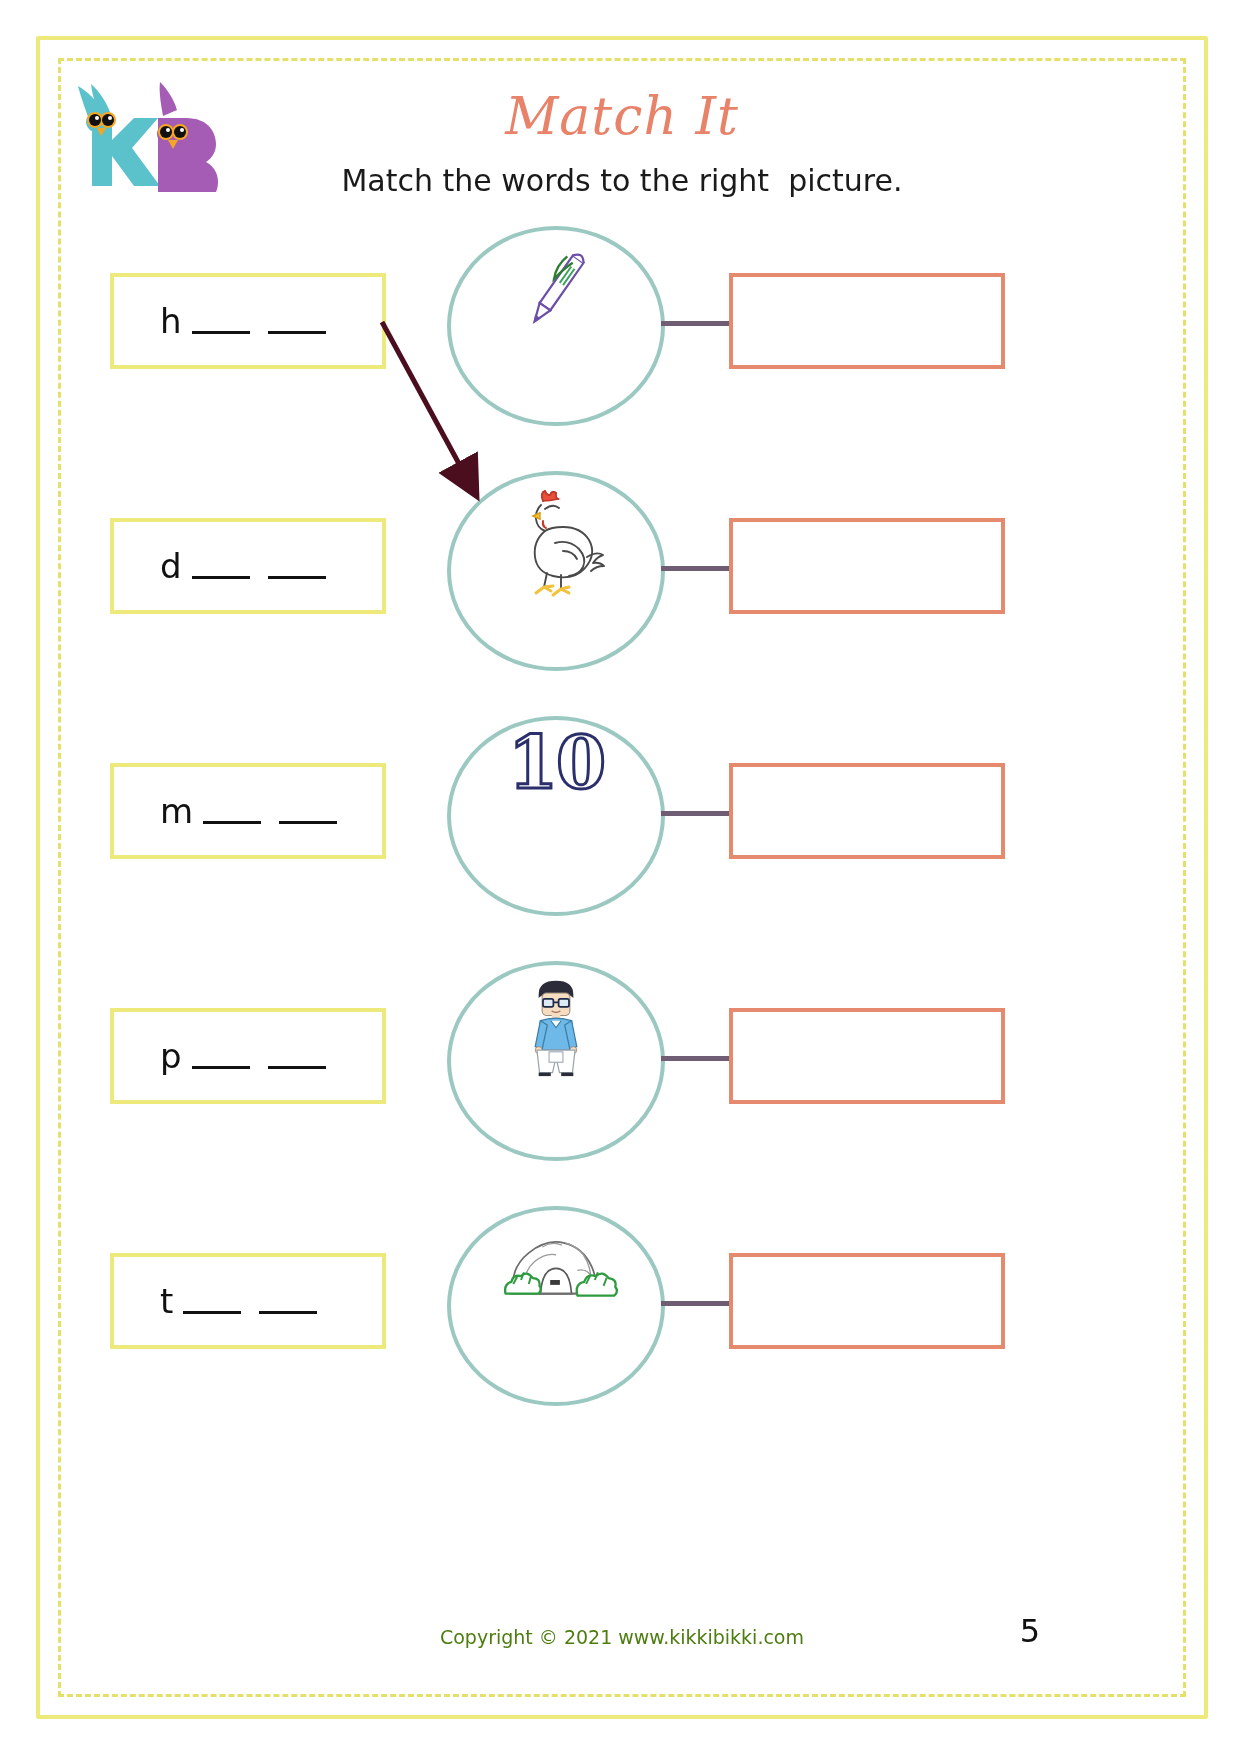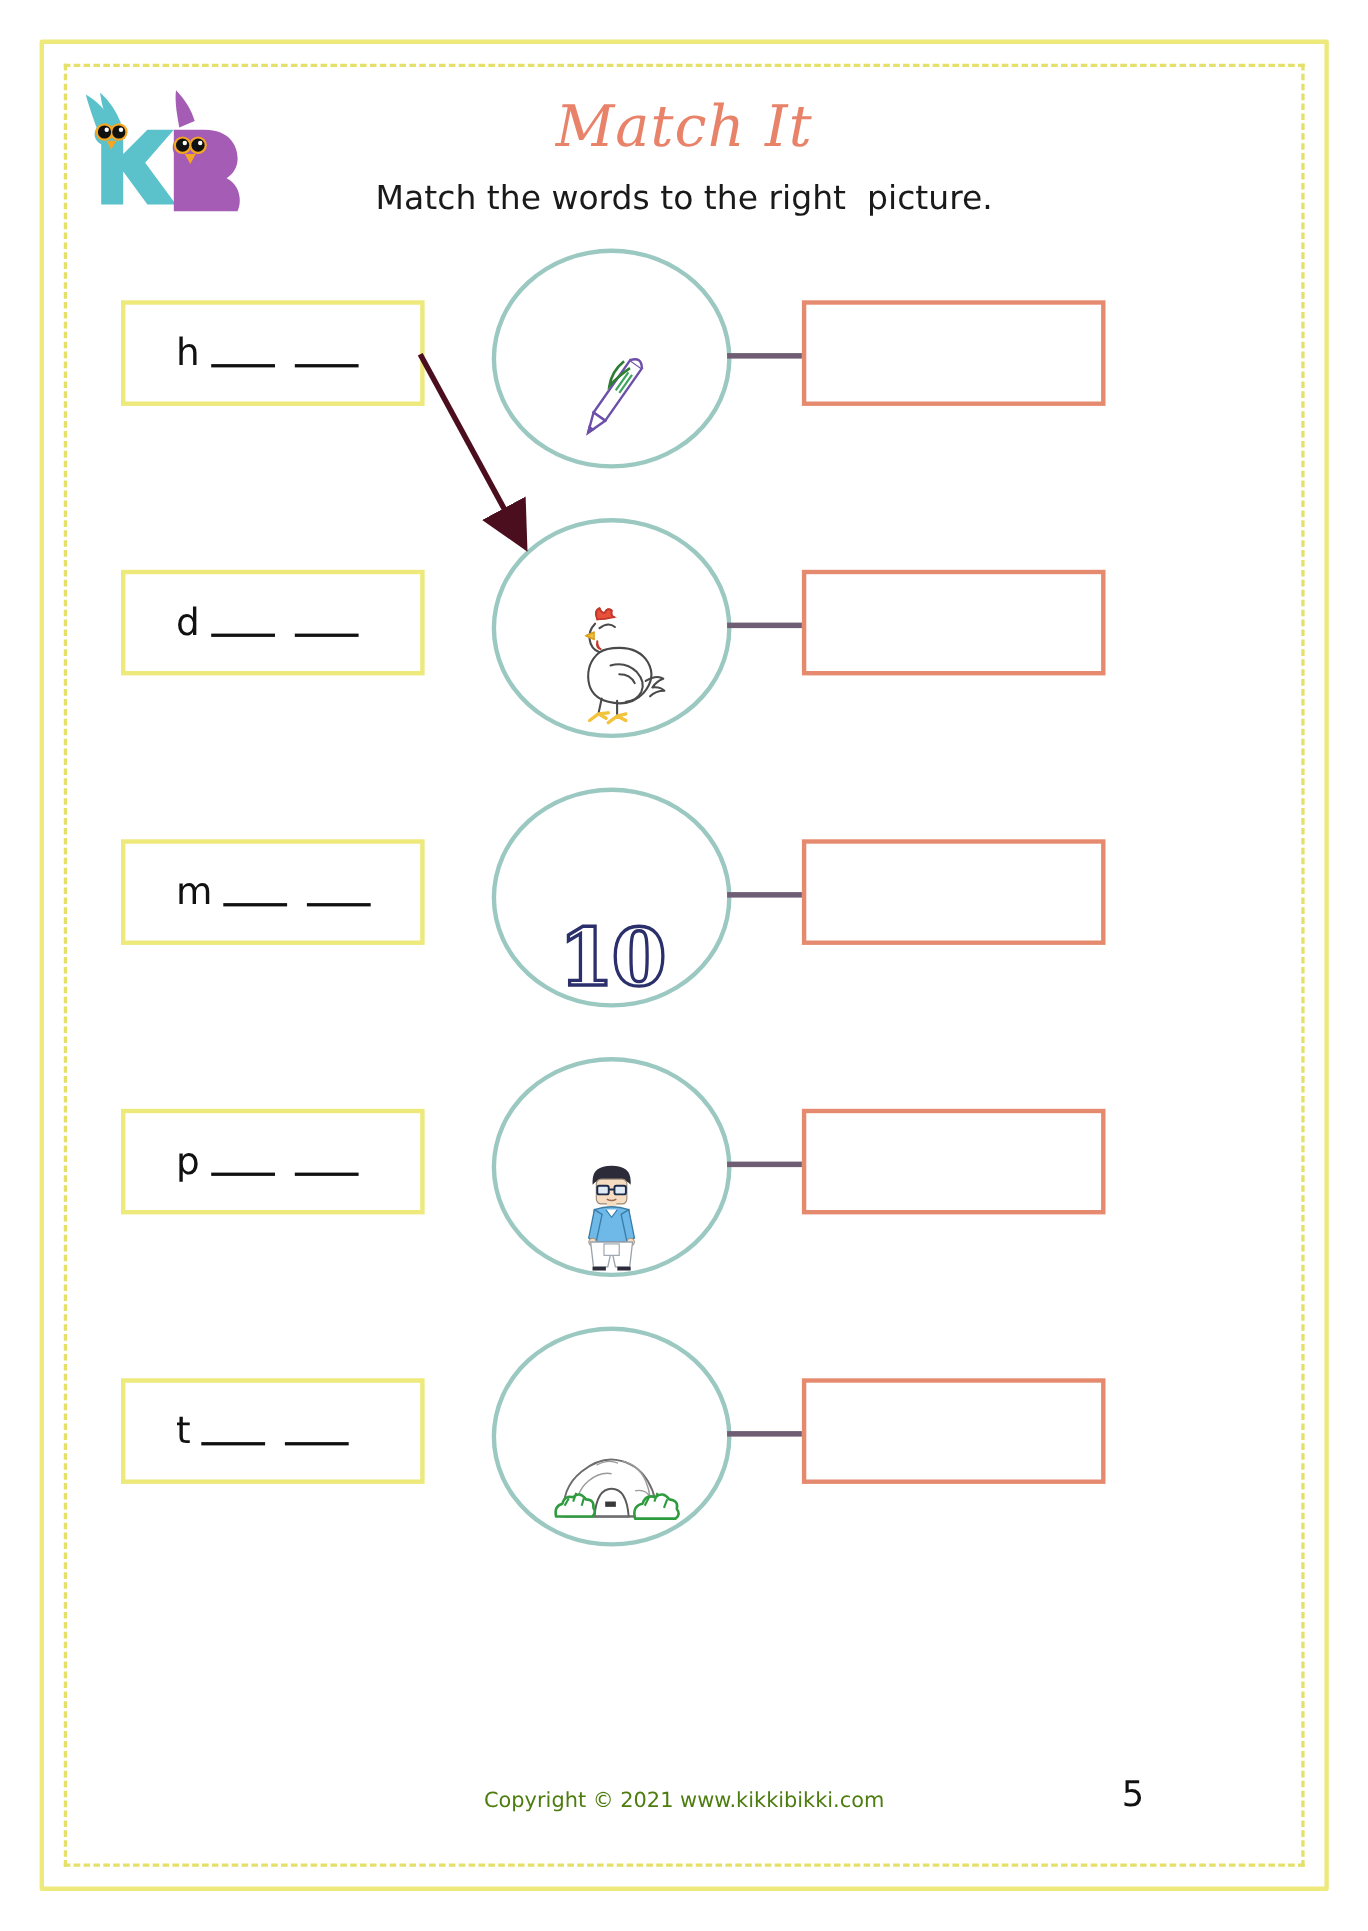--- a/index.html
+++ b/index.html
@@ -118,21 +118,21 @@
     position: absolute;
     left: 447px;
     top: -2px;
     width: 218px;
     height: 200px;
     border: 4px solid #9BC9C2;
     border-radius: 50%;
     background: #ffffff;
     box-sizing: border-box;
     display: flex;
-    align-items: flex-end;
+    align-items: flex-start;
     justify-content: center;
     overflow: hidden;
   }
   .connector {
     position: absolute;
     left: 661px;
     top: 93px;
     width: 70px;
     height: 5px;
     background: #6E5D73;

